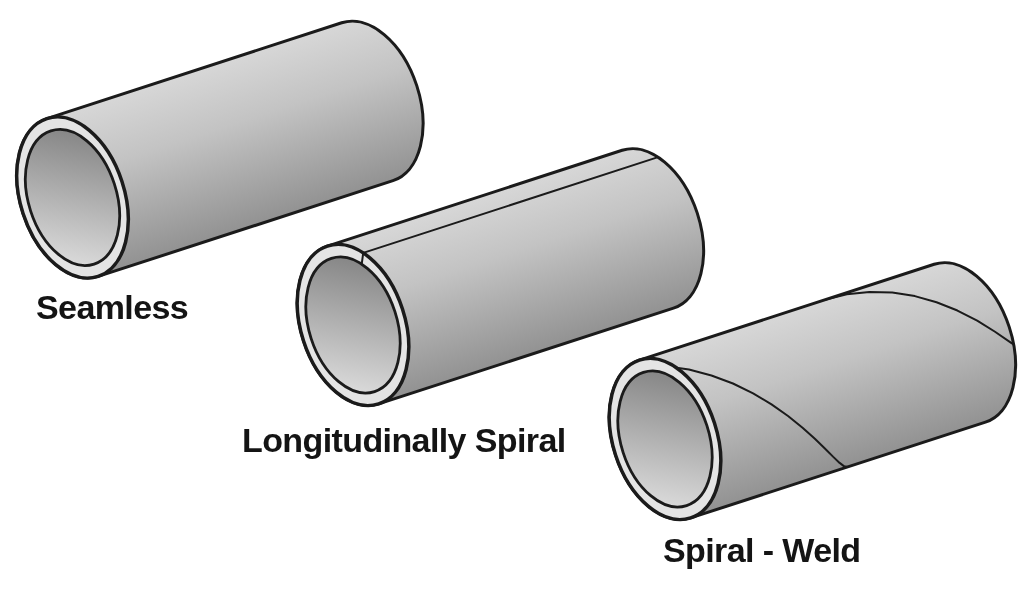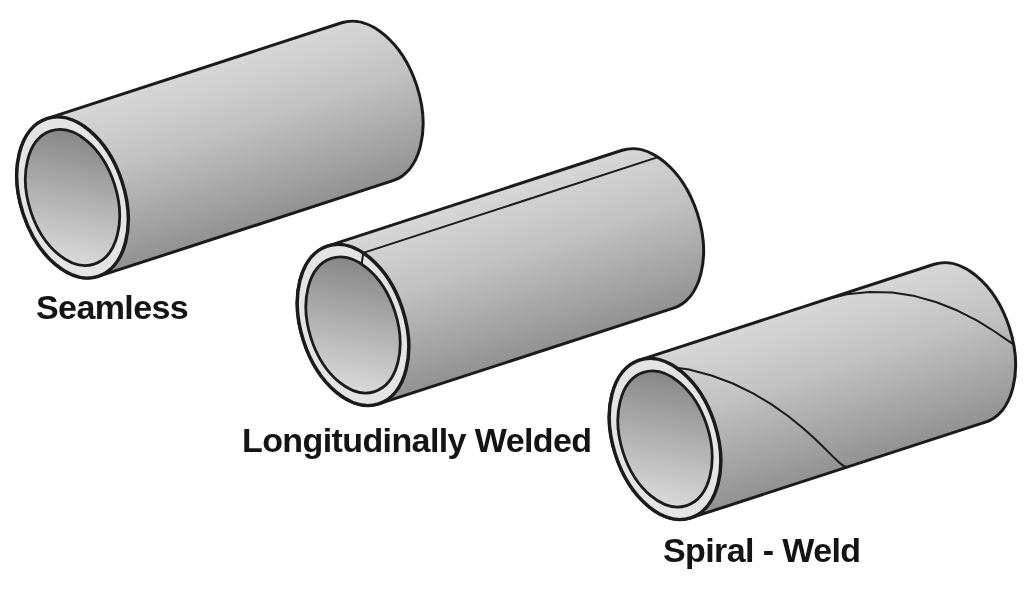--- a/index.html
+++ b/index.html
@@ -94,16 +94,16 @@
         <path class="seam" d="M -45 -83 L -21.8 -81.4 L 1.2 -76.7 L 23.3 -69 L 44.3 -58.7 L 63.8 -46.1 L 81.8 -31.8 L 97.9 -16.2 L 112 0 L 124.1 16.2 L 134.3 31.8 L 142.6 46.1 L 149.3 58.7 L 154.5 69 L 158.7 76.7 L 162 81.4 L 165 83" stroke="#1b1b1b"></path>
         <path class="seam" d="M 195 -83 L 217.6 -81.4 L 239.9 -76.7 L 261.4 -69 L 281.8 -58.7 L 300.5 -46.1 L 317.8 -31.8 L 333.5 -16.2 L 347 0 L 359.5 16.2 L 370 31.8 L 375.7 46.1 L 381.8 58.7 L 386.4 69 L 389.9 76.7 L 392.6 81.4 L 395 83" stroke="#1b1b1b"></path>
       </g>
       <ellipse class="ring" cx="0" cy="0" rx="52" ry="83" fill="#e4e4e4"></ellipse>
       <ellipse class="bore" cx="0" cy="0" rx="44" ry="70"></ellipse>
     </g>
   </svg>
 
   <div class="pipe-label" style="left:36px; top:290px;">Seamless</div>
 
-  <div class="pipe-label" style="left:242px; top:423px;">Longitudinally Welded</div>
+  <div class="pipe-label" style="left:242px; top:423px;">Longitudinally Spiral</div>
 
   <div class="pipe-label" style="left:631px; top:533px;margin-left:32px;">Spiral - Weld</div>
 </div>
 
 </body></html>

